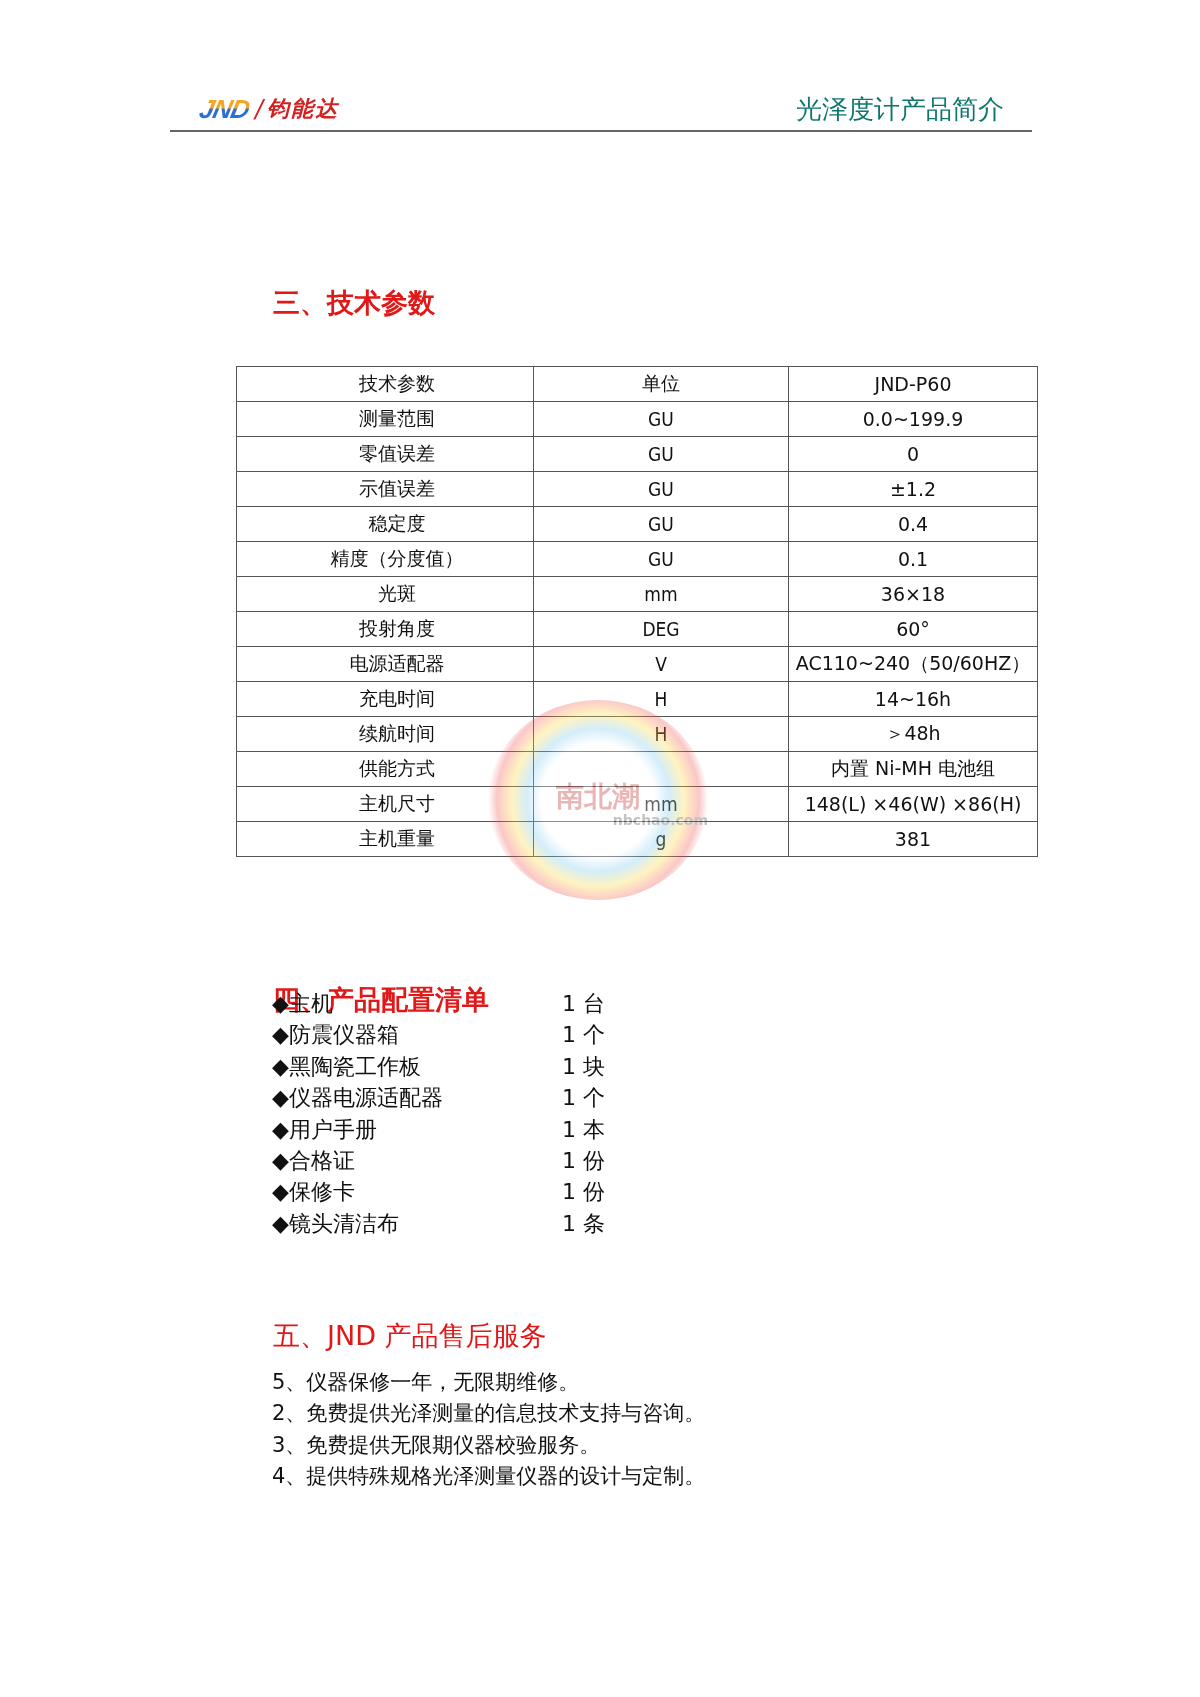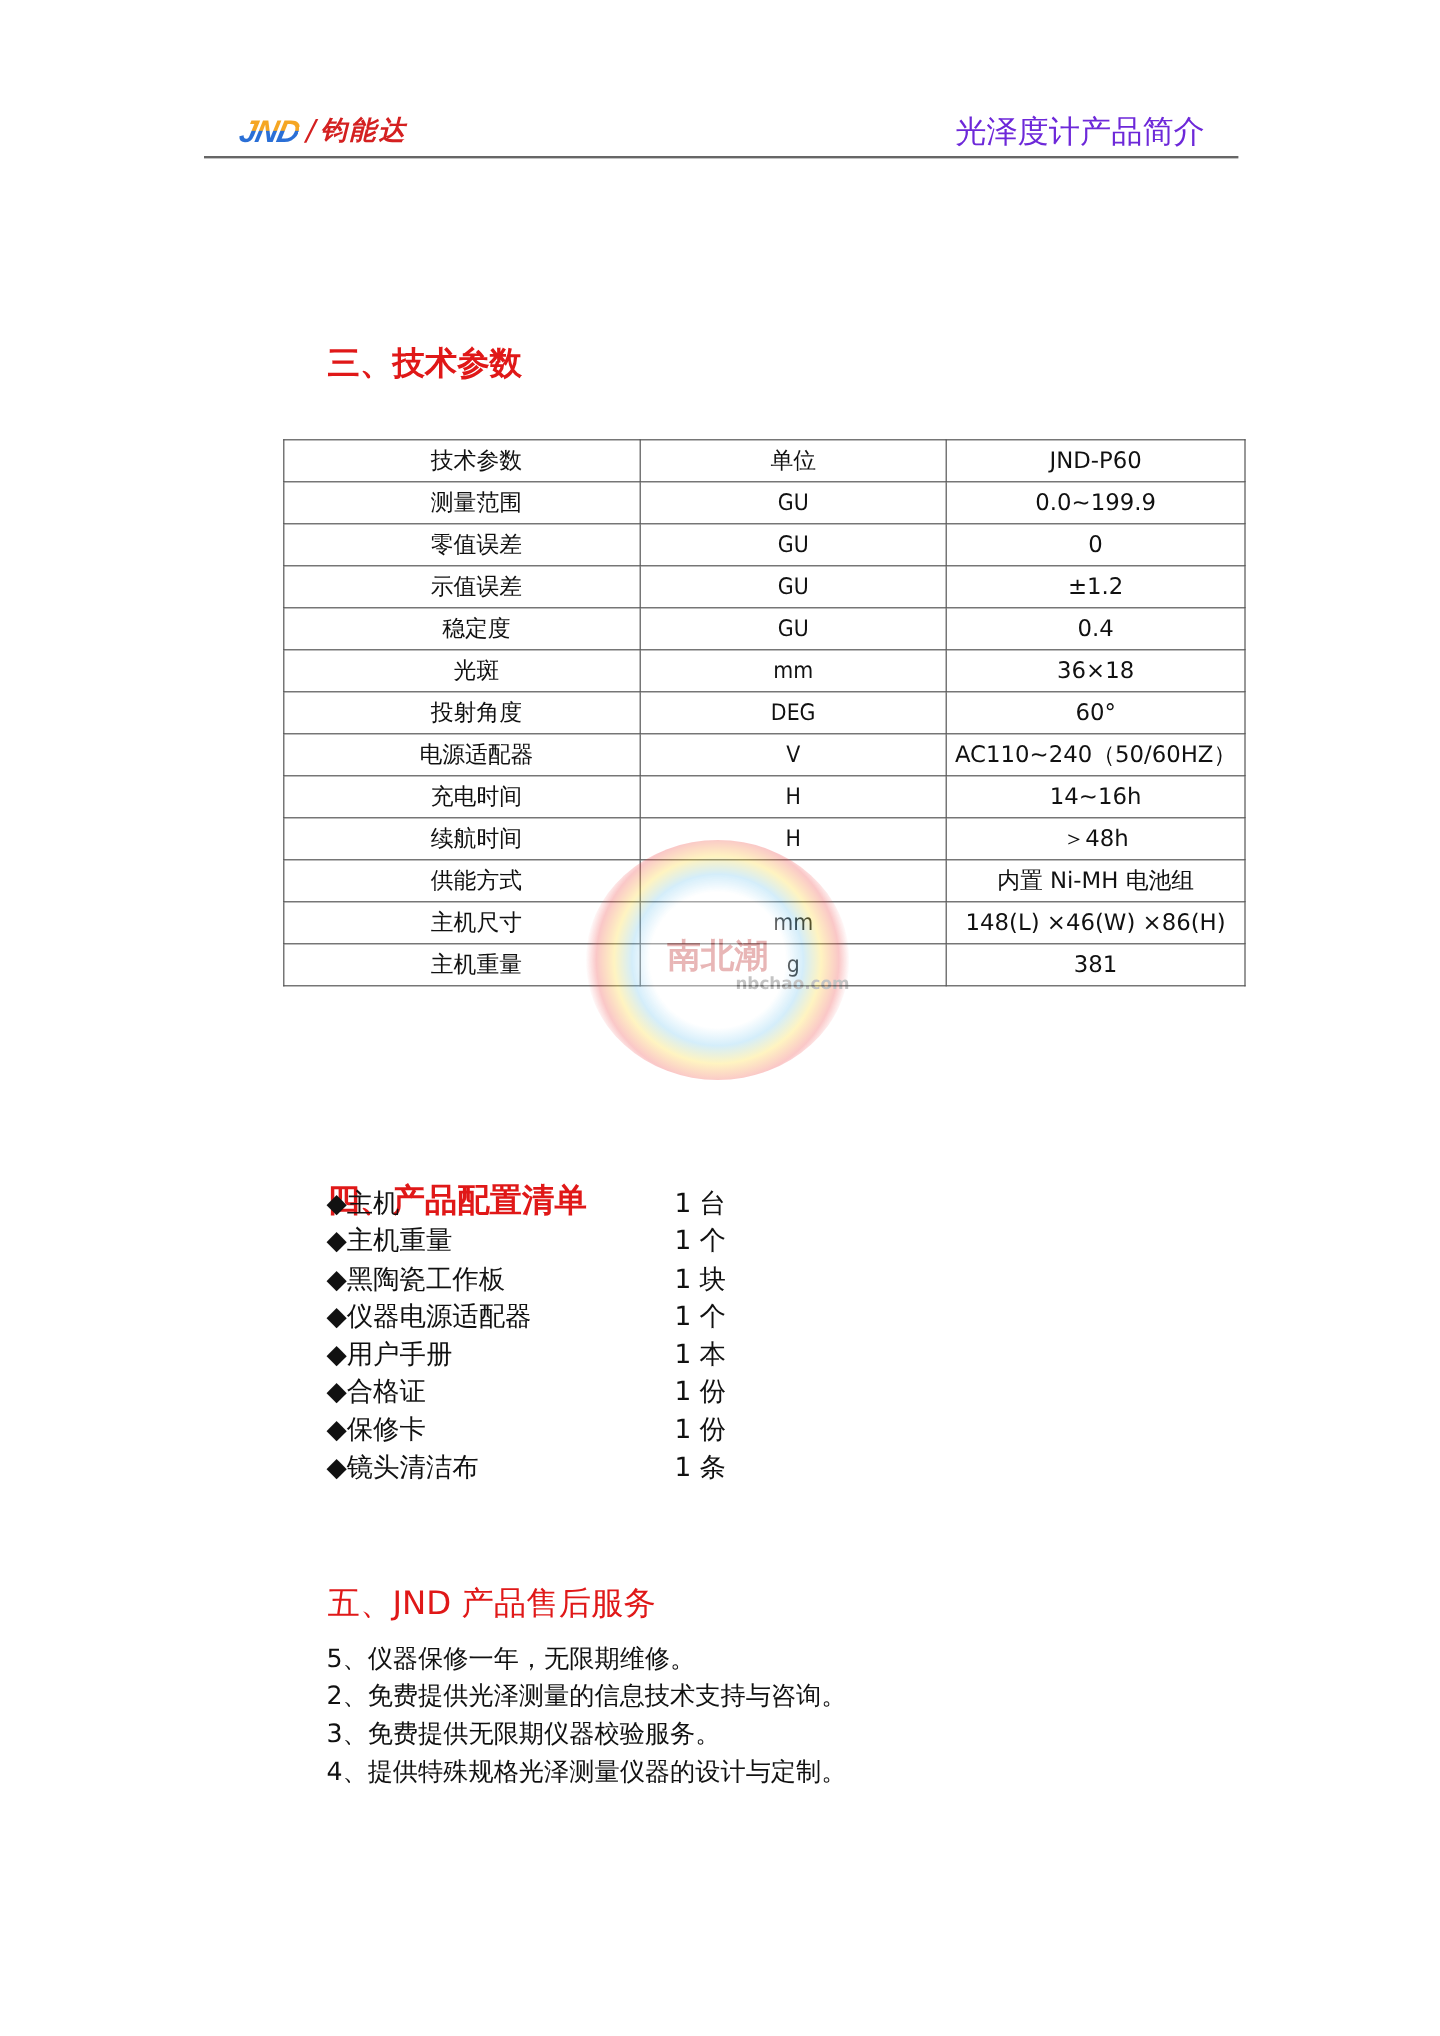--- a/index.html
+++ b/index.html
@@ -11,21 +11,21 @@
     .logo { position: absolute; left: 30px; top: 8px; display: flex; align-items: center; }
     .logo-jnd {
       font-family: "Liberation Sans", sans-serif; font-weight: bold; font-style: italic;
       font-size: 26px; letter-spacing: -1px; line-height: 26px;
       background: linear-gradient(#f5a623 0%, #f5a623 50%, #2a6fd6 50%, #2a6fd6 100%);
       -webkit-background-clip: text; background-clip: text; color: transparent;
       transform: skewX(-12deg);
     }
     .logo-sep { color: #d42020; font-size: 24px; margin: 0 4px 0 6px; font-style: italic; }
     .logo-cn { color: #d42020; font-size: 22px; font-weight: bold; font-style: italic; letter-spacing: 2px; }
-    .header-title { position: absolute; right: 28px; top: 6px; font-size: 26px; color: #6d28d9; }
+    .header-title { position: absolute; right: 28px; top: 6px; font-size: 26px; color: #0f766e; }
 
     .section-title { position: absolute; left: 273px; color: #e01818; font-size: 27px; font-weight: bold; }
     .section-title.s3 { top: 285px; }
     .section-title.s4 { top: 982px; }
     .section-title.s5 { top: 1318px; font-weight: normal; text-align: center; }
 
     .spec-table {
       position: absolute; left: 236px; top: 366px; width: 802px;
       border-collapse: collapse; table-layout: fixed; font-size: 19px;
     }
@@ -88,20 +88,25 @@
       <td class="c1">示值误差</td>
       <td class="c2">GU</td>
       <td class="c3">±1.2</td>
     </tr>
     <tr>
       <td class="c1">稳定度</td>
       <td class="c2">GU</td>
       <td class="c3">0.4</td>
     </tr>
     <tr>
+      <td class="c1">精度（分度值）</td>
+      <td class="c2">GU</td>
+      <td class="c3">0.1</td>
+    </tr>
+    <tr>
       <td class="c1">光斑</td>
       <td class="c2">mm</td>
       <td class="c3">36×18</td>
     </tr>
     <tr>
       <td class="c1">投射角度</td>
       <td class="c2">DEG</td>
       <td class="c3">60°</td>
     </tr>
     <tr>
@@ -143,21 +148,21 @@
 </div>
 
 <div class="section-title s4">四、产品配置清单</div>
 
 <div class="config-list">
   <div class="config-item">
     <span class="config-name">◆主机</span>
     <span class="config-qty">1 台</span>
   </div>
   <div class="config-item">
-    <span class="config-name">◆主机重量</span>
+    <span class="config-name">◆防震仪器箱</span>
     <span class="config-qty">1 个</span>
   </div>
   <div class="config-item">
     <span class="config-name">◆黑陶瓷工作板</span>
     <span class="config-qty">1 块</span>
   </div>
   <div class="config-item">
     <span class="config-name">◆仪器电源适配器</span>
     <span class="config-qty">1 个</span>
   </div>

